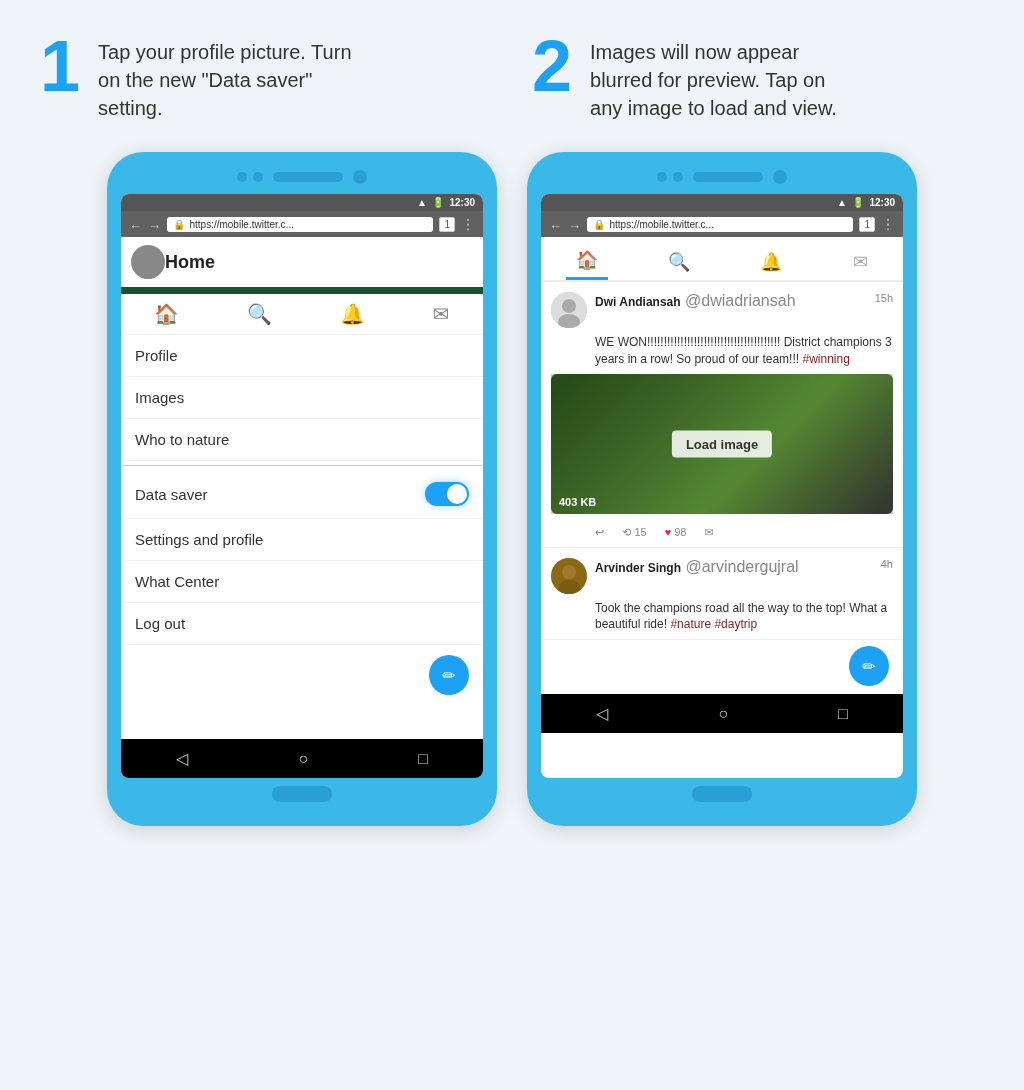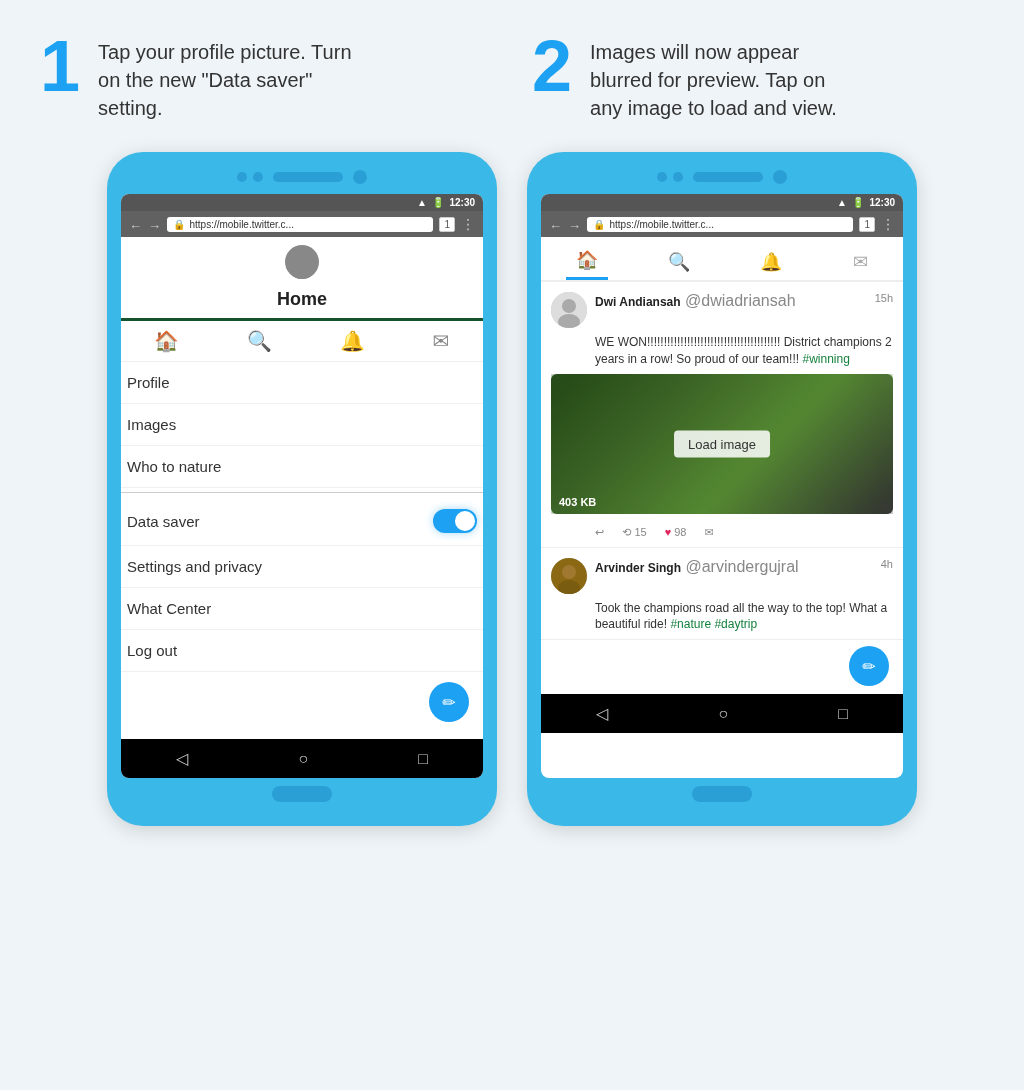--- a/index.html
+++ b/index.html
@@ -146,23 +146,21 @@
       padding: 1px 4px;
       font-size: 10px;
       color: #555;
     }
     .more-btn { color: #ccc; font-size: 14px; }
     
     .tw-header-1 {
       display: flex;
       align-items: center;
       padding: 8px 10px;
-      border-bottom: 3px solid #14532d;
-      gap: 10px;
-      flex-direction: column;
+      border-bottom: 7px solid #14532d;
     }
     .tw-avatar-small {
       width: 34px;
       height: 34px;
       border-radius: 50%;
       background: #888;
       overflow: hidden;
       display: flex;
       align-items: center;
       justify-content: center;
@@ -178,21 +176,21 @@
     }
     .tw-nav-icon {
       color: #888;
       font-size: 20px;
     }
     
     .menu-list {
       padding: 0;
     }
     .menu-item {
-      padding: 12px 6px;
+      padding: 12px 14px;
       font-size: 15px;
       color: #333;
       border-bottom: 1px solid #f0f0f0;
       position: relative;
     }
     .menu-item.has-toggle {
       display: flex;
       align-items: center;
       justify-content: space-between;
       text-align: right;
@@ -285,21 +283,21 @@
       border-radius: 50%;
       background: #ccc;
       flex-shrink: 0;
       overflow: hidden;
     }
     .tweet-meta { flex: 1; }
     .tweet-name { font-size: 12px; font-weight: 700; color: #222; }
     .tweet-handle { font-size: 16px; color: #888; }
     .tweet-time { font-size: 11px; color: #888; margin-left: auto; }
     .tweet-body { font-size: 12px; color: #333; line-height: 1.4; padding-left: 44px; margin-bottom: 6px; }
-    .tweet-body .hashtag { color: #15803d; }
+    .tweet-body .hashtag { color: #7f1d1d; }
     .tweet-image {
       width: 100%;
       height: 140px;
       background: linear-gradient(135deg, #2d5a1b 0%, #4a7c2f 30%, #6aab3e 60%, #3d3d3d 100%);
       border-radius: 6px;
       position: relative;
       overflow: hidden;
       margin-left: 0;
       margin-bottom: 8px;
     }
@@ -312,21 +310,21 @@
     .load-image-btn {
       position: absolute;
       top: 50%;
       left: 50%;
       transform: translate(-50%, -50%);
       background: rgba(255,255,255,0.85);
       color: #333;
       padding: 6px 14px;
       border-radius: 4px;
       font-size: 13px;
-      font-weight: 400;
+      font-weight: 700;
     }
     .image-size {
       position: absolute;
       bottom: 6px;
       left: 8px;
       color: #fff;
       font-size: 11px;
       font-weight: 700;
     }
     .tweet-actions {
@@ -417,21 +415,21 @@
             <span>Who to nature</span>
           </div>
           <div class="separator-line"></div>
           <div class="menu-item has-toggle">
             <span>Data saver</span>
             <div class="toggle-switch">
               <div class="toggle-knob"></div>
             </div>
           </div>
           <div class="menu-item">
-            <span>Settings and privacy</span>
+            <span>Settings and profile</span>
           </div>
           <div class="menu-item">
             <span>What Center</span>
           </div>
           <div class="menu-item">
             <span>Log out</span>
           </div>
         </div>
 
         <div style="display:flex; justify-content:flex-end; padding: 10px 14px;">
@@ -496,21 +494,21 @@
               <ellipse cx="18" cy="30" rx="11" ry="8" fill="#aaa"></ellipse>
             </svg>
           </div>
           <div class="tweet-meta">
             <span class="tweet-name">Dwi Andiansah</span>
             <span class="tweet-handle">@dwiadriansah</span>
           </div>
           <span class="tweet-time">15h</span>
         </div>
         <div class="tweet-body">
-          <span>WE WON!!!!!!!!!!!!!!!!!!!!!!!!!!!!!!!!!!!!!!!! District champions 2 years in a row! So proud of our team!!!</span>
+          <span>WE WON!!!!!!!!!!!!!!!!!!!!!!!!!!!!!!!!!!!!!!!! District champions 3 years in a row! So proud of our team!!!</span>
           <span class="hashtag">#winning</span>
         </div>
 
         <div class="tweet-image">
           <div class="tweet-image-blur"></div>
           <div class="load-image-btn">Load image</div>
           <div class="image-size">403 KB</div>
         </div>
 
         <div class="tweet-actions">

